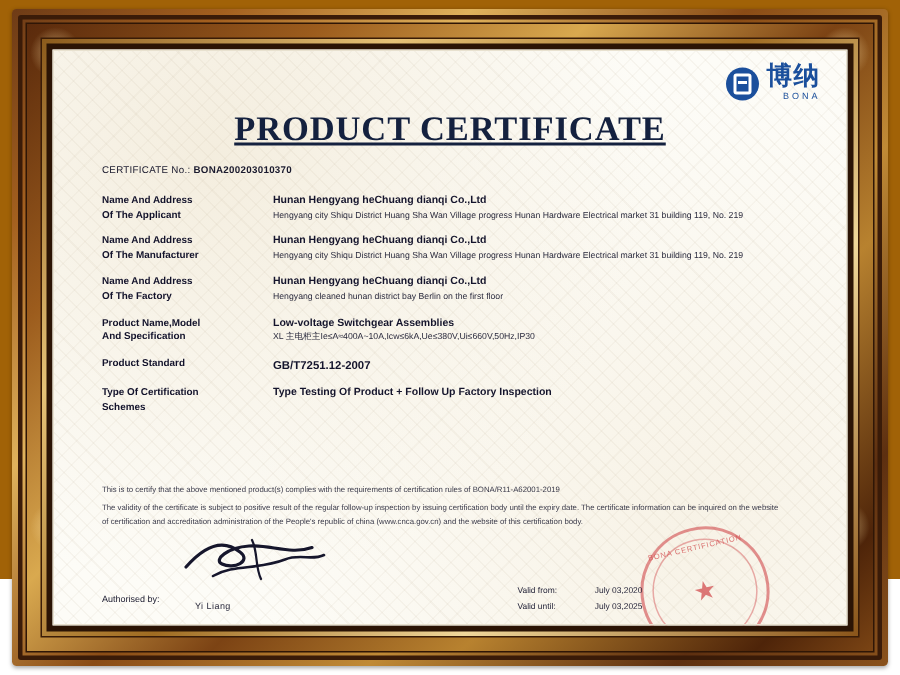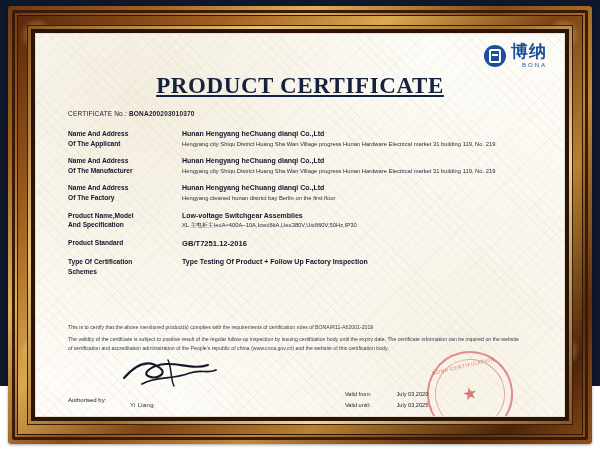--- a/index.html
+++ b/index.html
@@ -3,21 +3,21 @@
 <meta charset="utf-8">
 <style>
   html,body{margin:0;padding:0;}
   body{
     width:600px;height:450px;overflow:hidden;
     background:#ffffff;
     font-family:"Liberation Sans", sans-serif;
   }
   .stage{
     position:relative;width:600px;height:386px;
-    background:#0f172a;
+    background:#a16207;
   }
   
   .frame-outer{
     position:absolute;left:8px;top:6px;width:584px;height:438px;
     background:linear-gradient(135deg,#6e3b16 0%,#a4601f 14%,#e0b25c 30%,#8a4c16 48%,#c08a36 66%,#5d2f10 86%,#8a521c 100%);
     border-radius:3px;
     box-shadow:0 1px 3px rgba(0,0,0,.35);
   }
   .frame-bevel1{
     position:absolute;left:12px;top:10px;width:576px;height:430px;
@@ -242,21 +242,21 @@
           <div class="big">Low-voltage Switchgear Assemblies</div>
           <div class="sub mono">XL 主电柜主Ie≤A≈400A~10A,Icw≤6kA,Ue≤380V,Ui≤660V,50Hz,IP30</div>
         </div>
       </div>
 
       <div class="row">
         <div class="row-label">
           <div>Product Standard</div>
         </div>
         <div class="row-value">
-          <div class="strong">GB/T7251.12-2016</div>
+          <div class="strong">GB/T7251.12-2007</div>
         </div>
       </div>
 
       <div class="row">
         <div class="row-label">
           <div>Type Of Certification</div>
           <div>Schemes</div>
         </div>
         <div class="row-value">
           <div class="big">Type Testing Of Product + Follow Up Factory Inspection</div>

